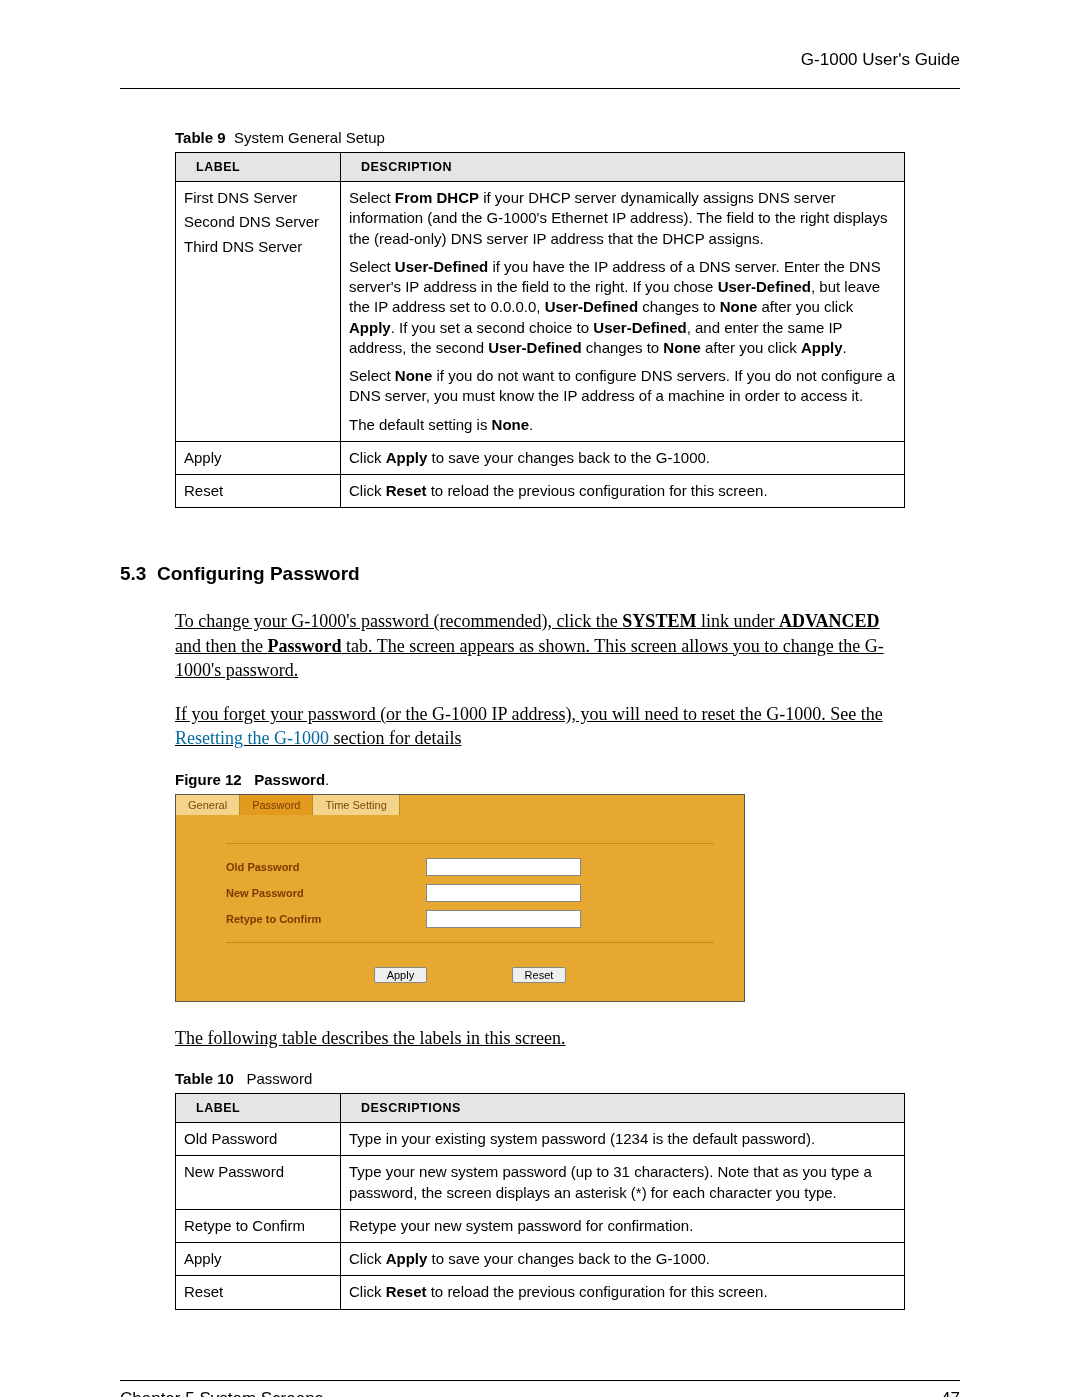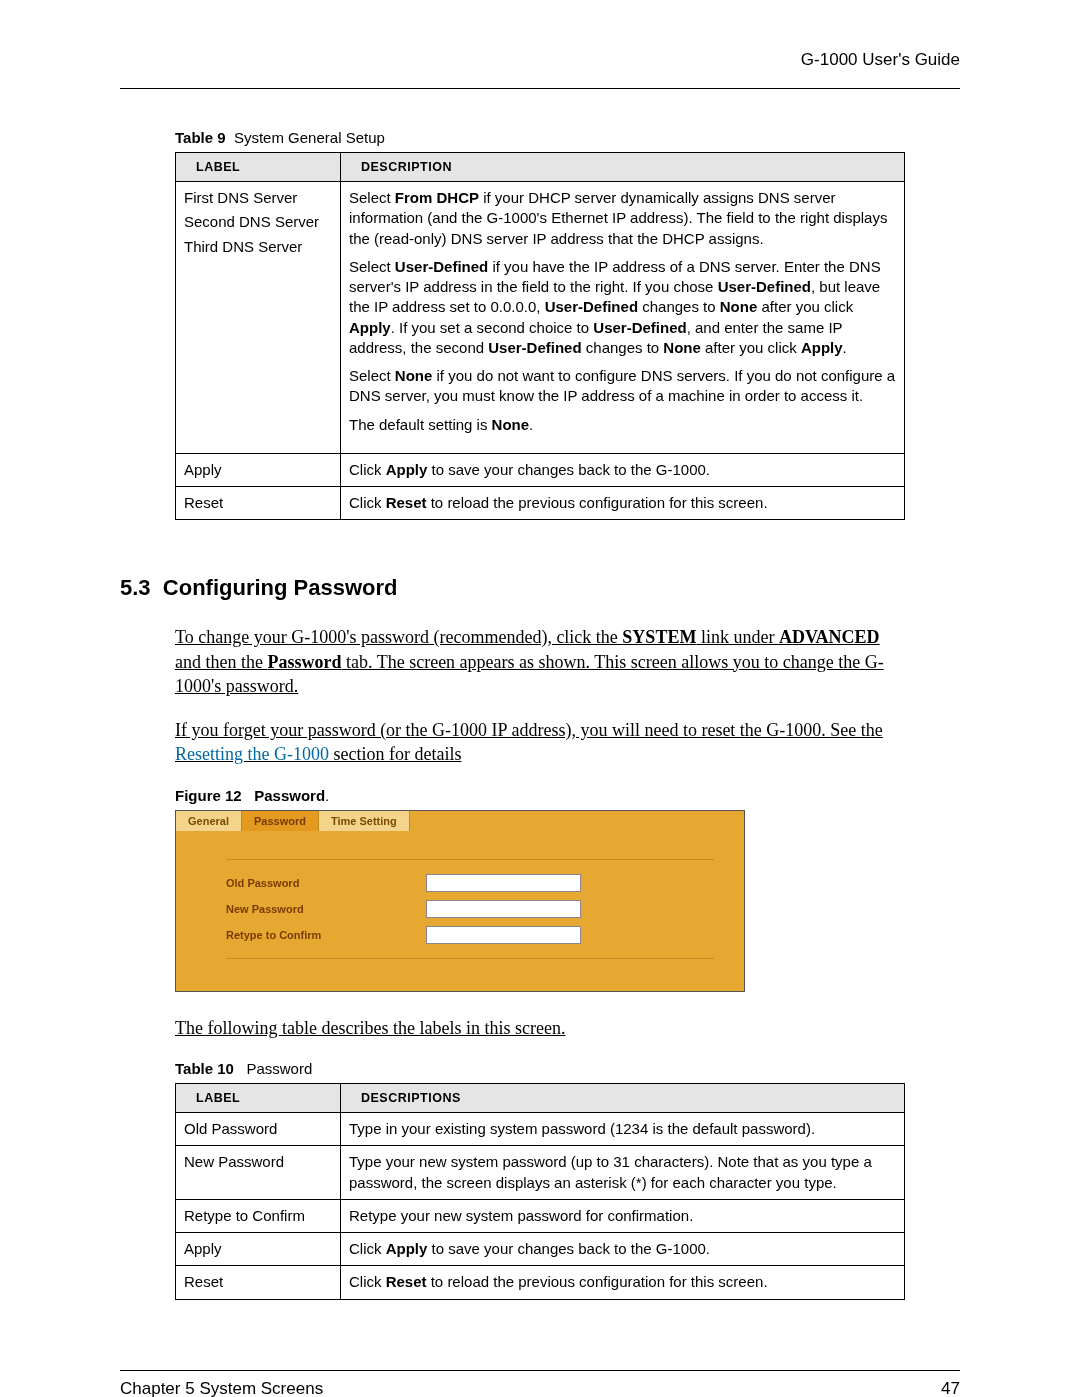--- a/index.html
+++ b/index.html
@@ -42,24 +42,24 @@
     letter-spacing: 0.5px;
   }
   table.desc td {
     border: 1px solid #000;
     padding: 6px 8px;
     vertical-align: top;
     line-height: 1.35;
   }
   table.desc td.label-col { width: 165px; margin-top: 16px; }
   .desc-p { margin: 0 0 8px 0; }
-  .desc-p:last-child { margin-bottom: 12px; }
+  .desc-p:last-child { margin-bottom: 0; }
 
   h2.section {
-    font-size: 22px;
+    font-size: 19px;
     font-weight: bold;
     margin: 55px 0 24px 0;
     font-family: Arial, Helvetica, sans-serif;
   }
   .body-text {
     font-family: "Times New Roman", Times, serif;
     font-size: 18px;
     margin: 0 0 20px 55px;
     line-height: 1.35;
     width: 720px;
@@ -76,21 +76,21 @@
   .fig-tabs {
     display: flex;
     background: #e6a830;
     font-size: 11px;
     font-family: Verdana, Arial, sans-serif;
   }
   .fig-tab {
     padding: 4px 12px;
     border-right: 1px solid #c28a1f;
     color: #7a4b00;
-    font-weight: bold;
+    font-weight: normal;
     cursor: default;
   }
   .fig-tab.inactive { background: #f4d38a; }
   .fig-tab.active { background: #e39a1f; color: #7a3b00; }
   .fig-body {
     background: #e6a830;
     padding: 28px 30px 18px 50px;
   }
   .fig-hr {
     border-top: 1px solid #c28a1f;
@@ -212,20 +212,24 @@
       </div>
       <div class="fig-row">
         <div class="fig-label">New Password</div>
         <input type="password" class="fig-input" style="">
       </div>
       <div class="fig-row">
         <div class="fig-label">Retype to Confirm</div>
         <input type="password" class="fig-input" style="">
       </div>
       <div class="fig-hr" style="margin-top:14px;"></div>
+      <div class="fig-btnrow">
+        <button>Apply</button>
+        <button>Reset</button>
+      </div>
     </div>
   </div>
 
   <p class="body-text" style="margin-top:24px;">The following table describes the labels in this screen.</p>
 
   <div class="caption">
     <b>Table 10</b>&nbsp;&nbsp;&nbsp;<span>Password</span>
   </div>
 
   <table class="desc">

